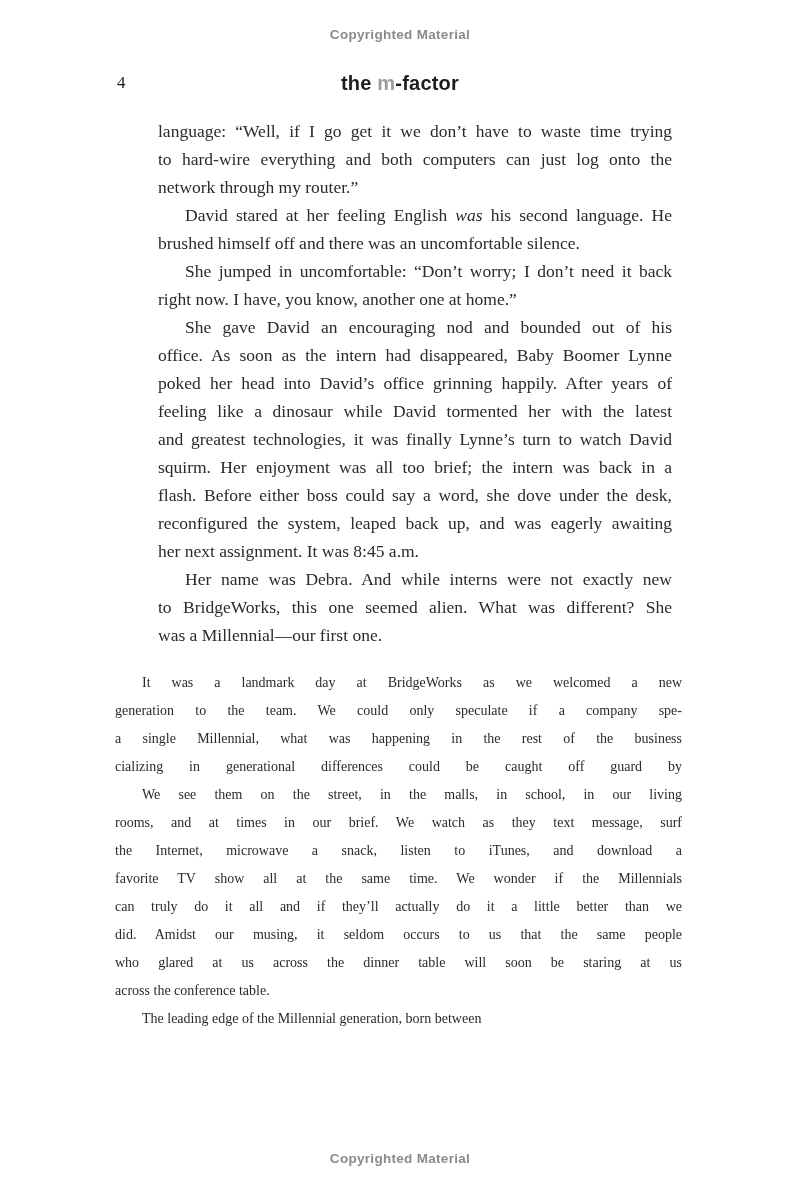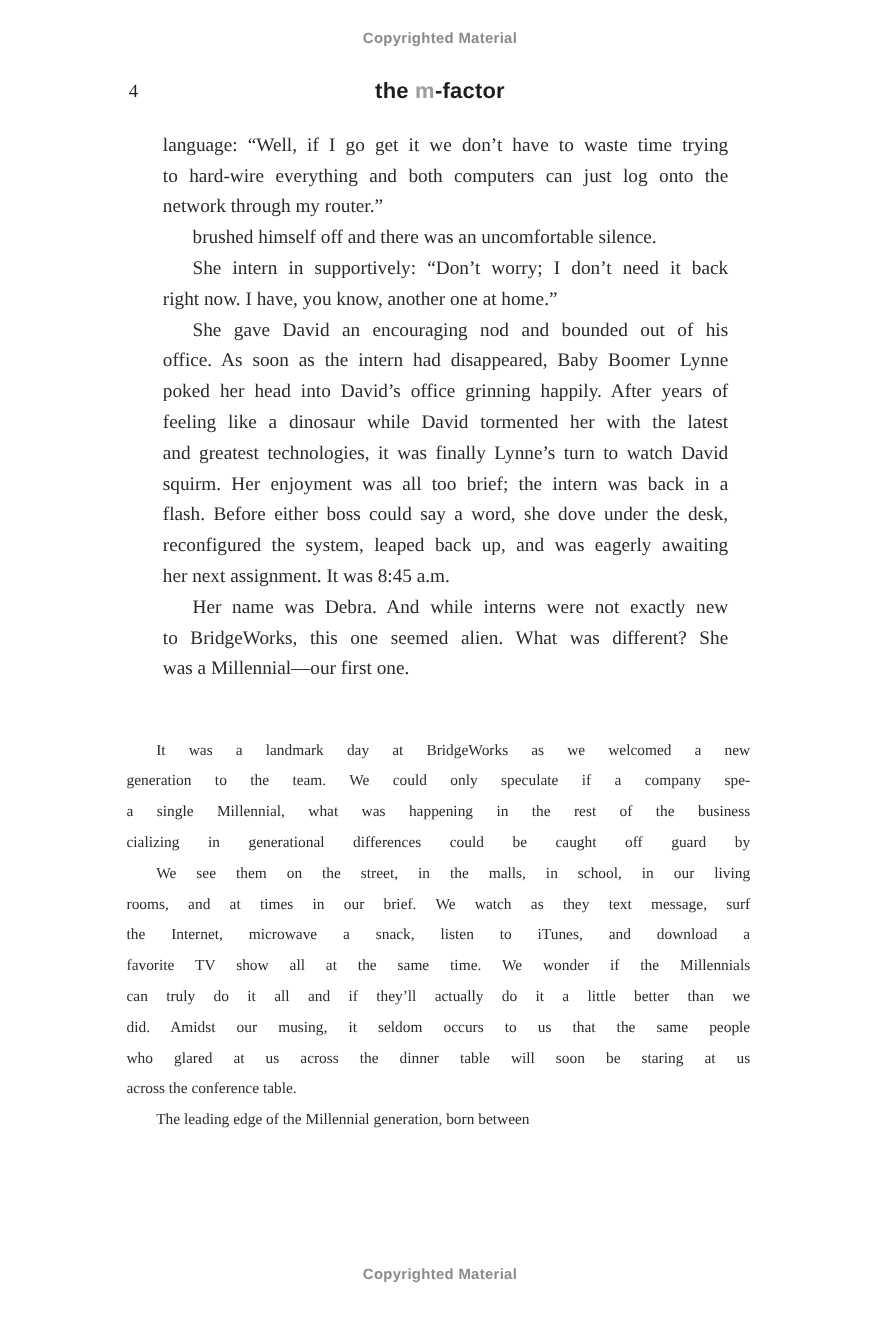--- a/index.html
+++ b/index.html
@@ -56,21 +56,21 @@
     color: #1d1d1d;
   }
   .running-head .gray-m { color: #9c9c9c; }
 
   .textblock {
     position: absolute;
     color: #2a2a2a;
   }
   .excerpt-block {
     top: 117px;
-    left: 148px;
+    left: 158px;
     width: 514px;
     font-size: 17.5px;
   }
   .body-block {
     top: 669px;
     left: 115px;
     width: 567px;
     font-size: 14px;
   }
   .para { margin: 0; padding: 0; }
@@ -96,24 +96,25 @@
     <div class="running-head"><span>the </span><span class="gray-m">m</span><span>-factor</span></div>
   </div>
 
   <div class="textblock excerpt-block">
       <div class="para">
         <div class="line">language: “Well, if I go get it we don’t have to waste time trying</div>
         <div class="line">to hard-wire everything and both computers can just log onto the</div>
         <div class="line last">network through my router.”</div>
       </div>
       <div class="para indent">
+        <div class="line">David stared at her feeling English <i>was</i> his second language. He</div>
         <div class="line last">brushed himself off and there was an uncomfortable silence.</div>
       </div>
       <div class="para indent">
-        <div class="line">She intern in supportively: “Don’t worry; I don’t need it back</div>
+        <div class="line">She jumped in uncomfortable: “Don’t worry; I don’t need it back</div>
         <div class="line last">right now. I have, you know, another one at home.”</div>
       </div>
       <div class="para indent">
         <div class="line">She gave David an encouraging nod and bounded out of his</div>
         <div class="line">office. As soon as the intern had disappeared, Baby Boomer Lynne</div>
         <div class="line">poked her head into David’s office grinning happily. After years of</div>
         <div class="line">feeling like a dinosaur while David tormented her with the latest</div>
         <div class="line">and greatest technologies, it was finally Lynne’s turn to watch David</div>
         <div class="line">squirm. Her enjoyment was all too brief; the intern was back in a</div>
         <div class="line">flash. Before either boss could say a word, she dove under the desk,</div>

